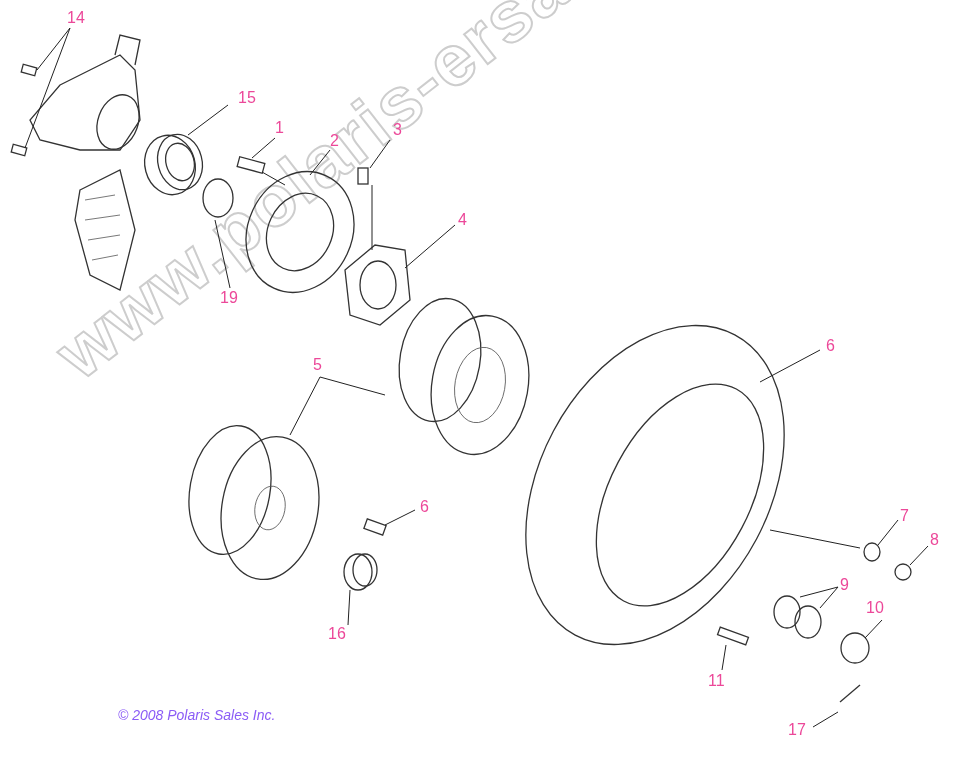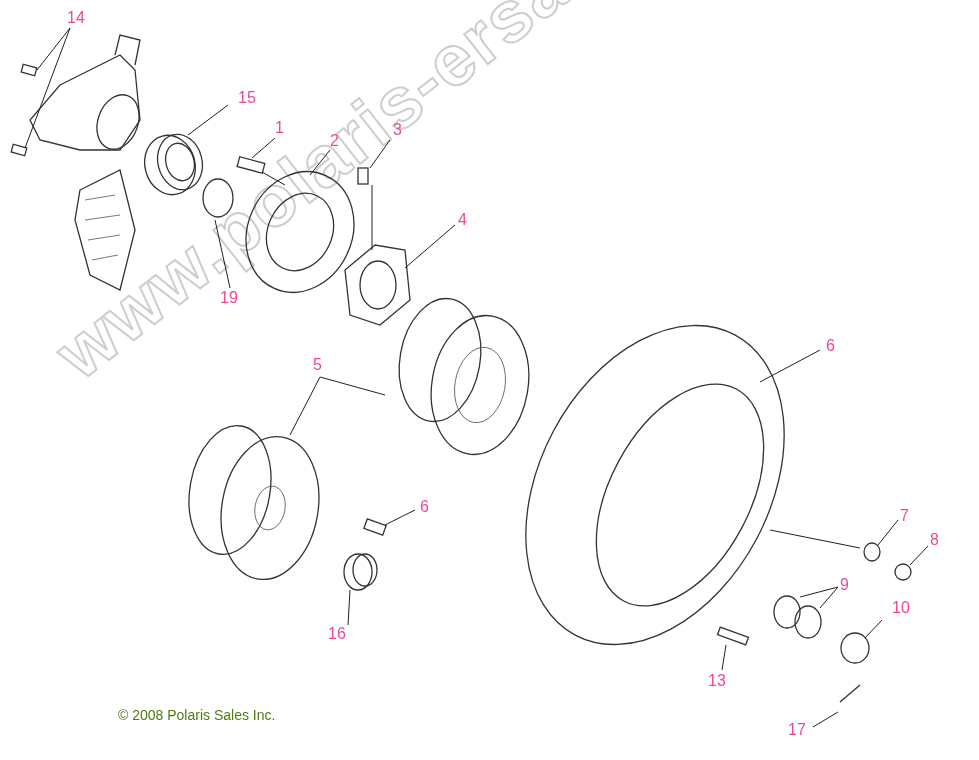--- a/index.html
+++ b/index.html
@@ -1,19 +1,19 @@
 <!DOCTYPE html>
 <html><head>
 <meta charset="utf-8">
 <style>
   html, body { margin:0; padding:0; background:#ffffff; }
   body { width:979px; height:760px; position:relative; overflow:hidden; font-family:"Liberation Sans", sans-serif; }
   #diagram { position:absolute; left:0; top:0; width:979px; height:760px; }
   .lbl { position:absolute; font-size:16px; color:#ec4899; line-height:1; }
-  .copyright { position:absolute; left:118px; top:707px; font-size:14px; color:#4d7c0f; }
+  .copyright { position:absolute; left:118px; top:707px; font-size:14px; color:#8b5cf6;font-style:italic; }
   .watermark { position:absolute; left:40px; top:330px; font-size:72px; font-weight:bold; color:transparent;
     -webkit-text-stroke:2px #c8c8c8; transform:rotate(-38deg); transform-origin:left top; white-space:nowrap; letter-spacing:2px; opacity:0.9; }
   svg { position:absolute; left:0; top:0; }
   .part { fill:none; stroke:#333; stroke-width:1.3; }
   .thin { fill:none; stroke:#555; stroke-width:0.8; }
   .lead { stroke:#222; stroke-width:1; fill:none; }
 </style>
 </head>
 <body>
 
@@ -137,18 +137,18 @@
   <span class="lbl" style="left:393px;top:122px">3</span>
   <span class="lbl" style="left:458px;top:212px">4</span>
   <span class="lbl" style="left:220px;top:290px">19</span>
   <span class="lbl" style="left:313px;top:357px">5</span>
   <span class="lbl" style="left:826px;top:338px">6</span>
   <span class="lbl" style="left:420px;top:499px">6</span>
   <span class="lbl" style="left:328px;top:626px">16</span>
   <span class="lbl" style="left:900px;top:508px">7</span>
   <span class="lbl" style="left:930px;top:532px">8</span>
   <span class="lbl" style="left:840px;top:577px">9</span>
-  <span class="lbl" style="left:892px;top:600px">10</span>
-  <span class="lbl" style="left:708px;top:673px">13</span>
+  <span class="lbl" style="left:866px;top:600px">10</span>
+  <span class="lbl" style="left:708px;top:673px">11</span>
   <span class="lbl" style="left:788px;top:722px">17</span>
 
   <div class="copyright">© 2008 Polaris Sales Inc.</div>
 </div>
 
 </body></html>

